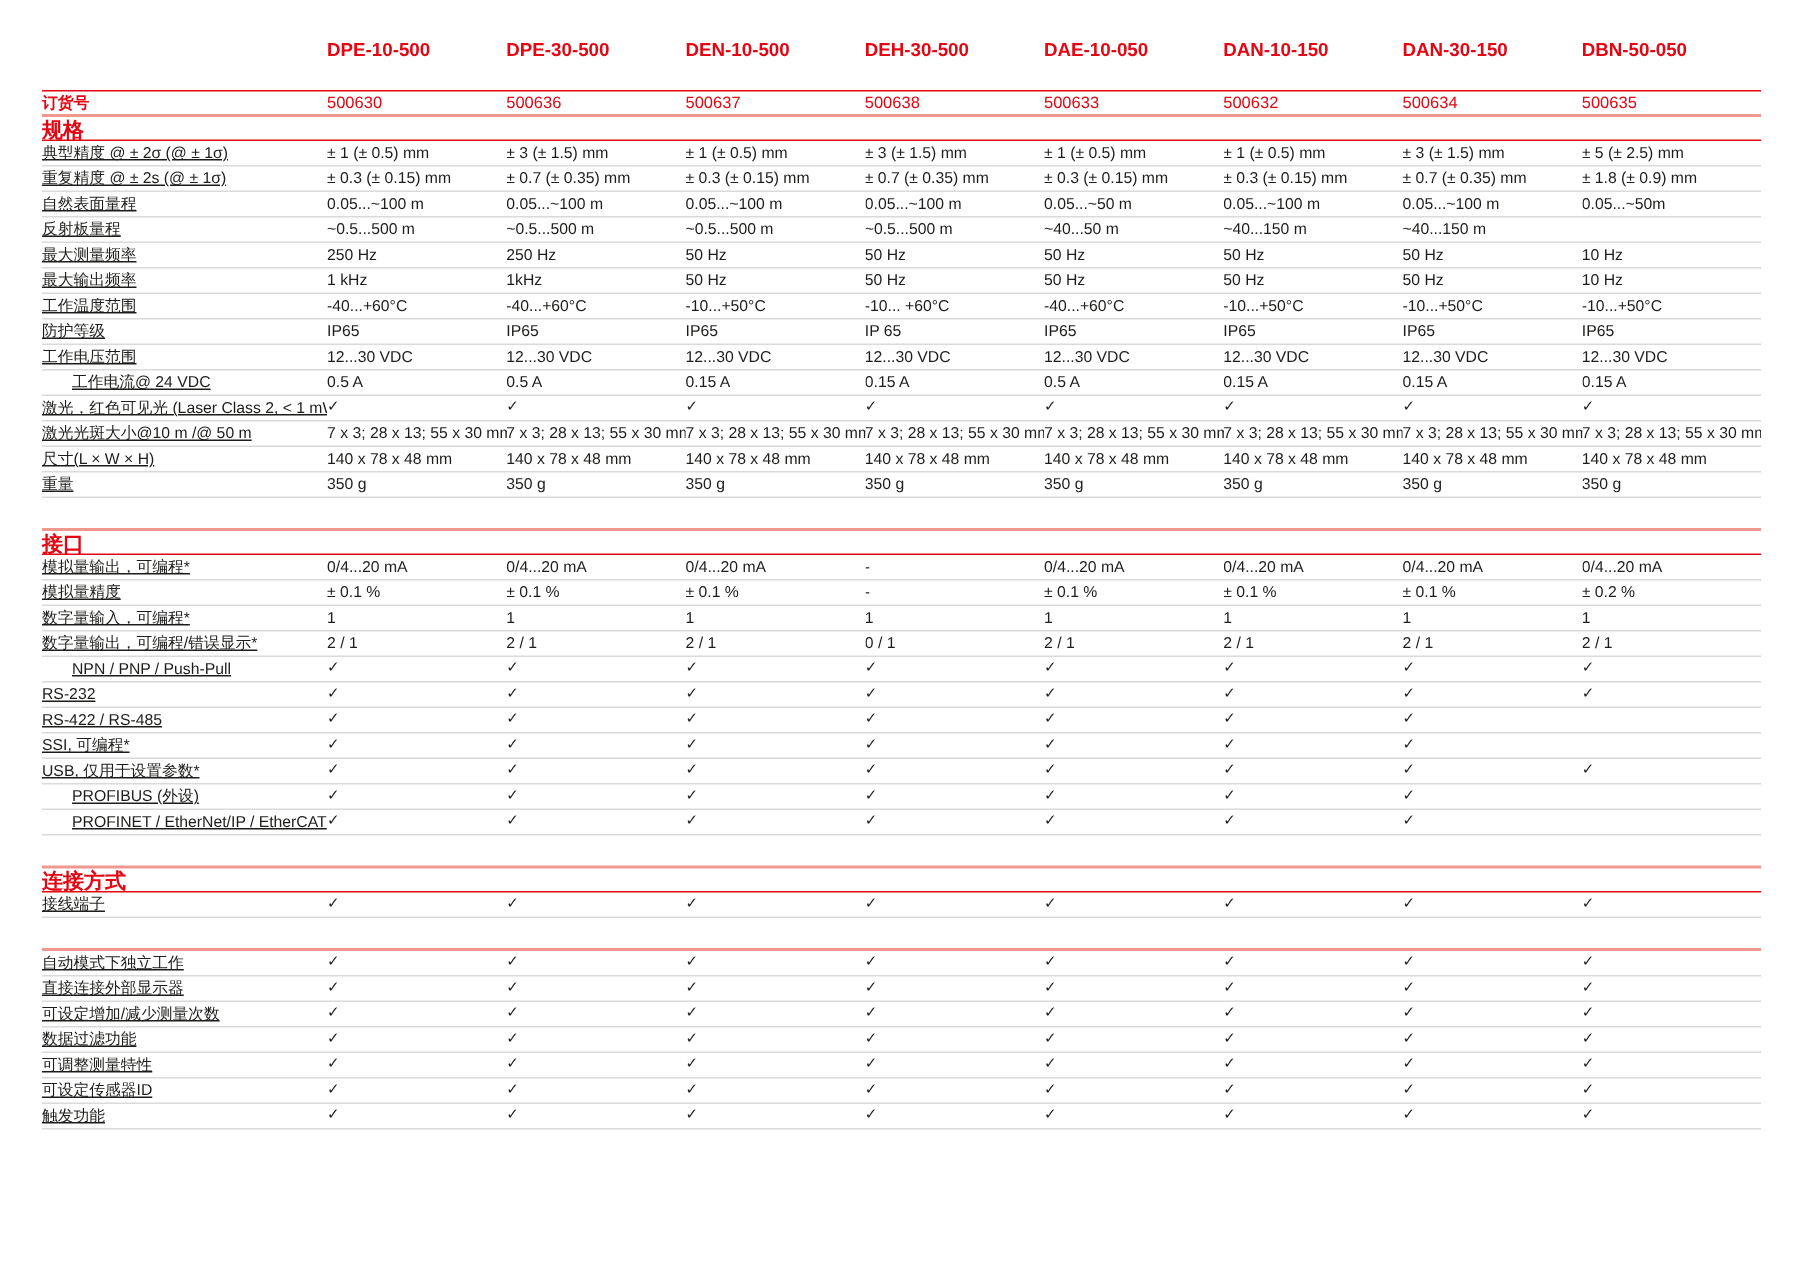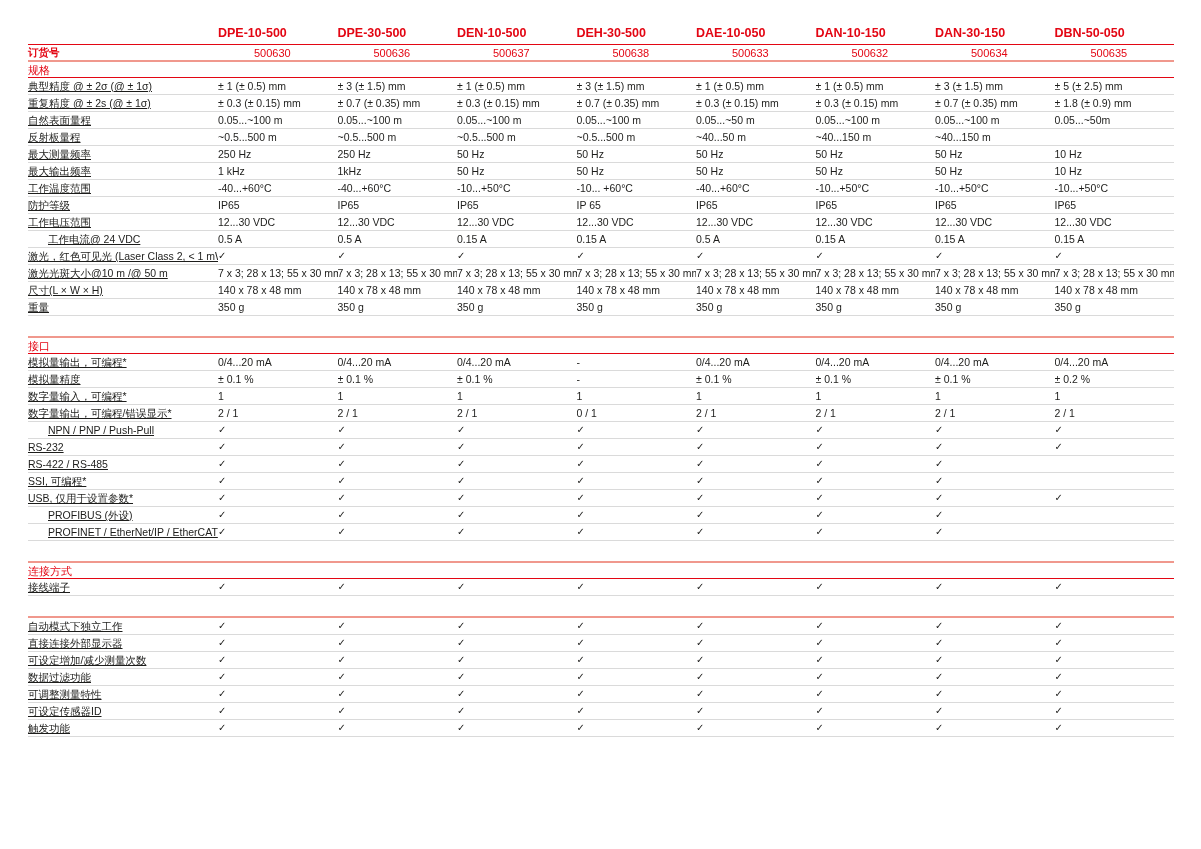--- a/index.html
+++ b/index.html
@@ -8,34 +8,34 @@
     font-family:"Liberation Sans","DejaVu Sans",sans-serif;
     color:#1d1d1b;
   }
   .page{padding:26px 27px 0 28px;}
   .grid-row{
     display:grid;
     grid-template-columns:190px repeat(8,1fr);
     align-items:center;
   }
   
-  .models-row{padding-bottom:4px;border-bottom:1px solid #e30613;}
+  .models-row{padding-bottom:20px;border-bottom:1px solid #e30613;}
   .model-name{
     font-size:12.5px;font-weight:bold;color:#e30613;
     letter-spacing:0;white-space:nowrap;
   }
   
-  .order-row{height:15px;gap:36px;}
+  .order-row{height:15px;}
   .order-label{font-size:10.5px;font-weight:bold;color:#e30613;}
   .order-no{font-size:11px;color:#e30613;}
   
   .section{border-top:2px solid #f0988d;}
   .section + .section{margin-top:20px;}
   .section-title{
-    font-size:11px;font-weight:normal;color:#e30613;
+    font-size:14px;font-weight:bold;color:#e30613;
     padding:1.5px 0 1.5px 0;border-bottom:1px solid #e30613;
     line-height:12px;
   }
   .spec-row{height:16px;border-bottom:1px solid #dadada;font-size:10.5px;line-height:12px;}
   .spec-row.subheader{border-top:1px solid #b9b9b9;}
   .row-label{white-space:nowrap;overflow:hidden;text-decoration:underline;}
   .row-label.indent{padding-left:20px;}
   .cell{white-space:nowrap;overflow:hidden;}
   .cell.check{font-size:10px;}
 </style>

